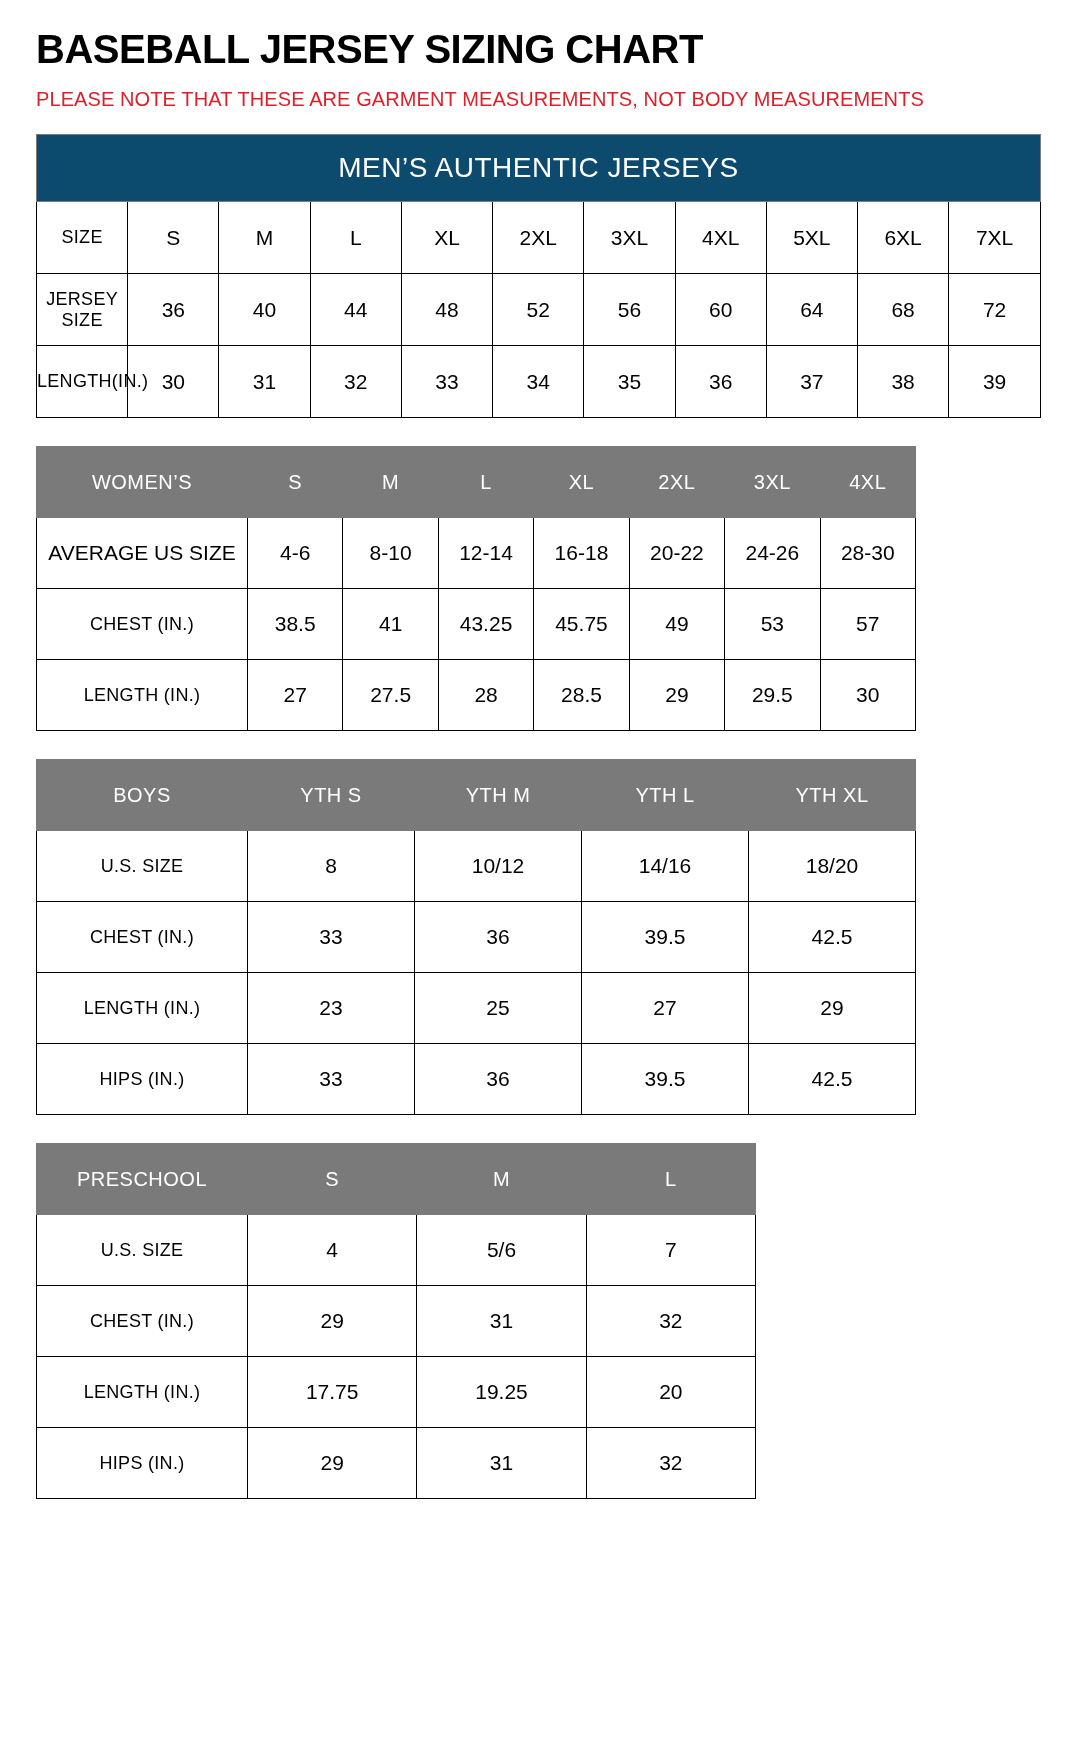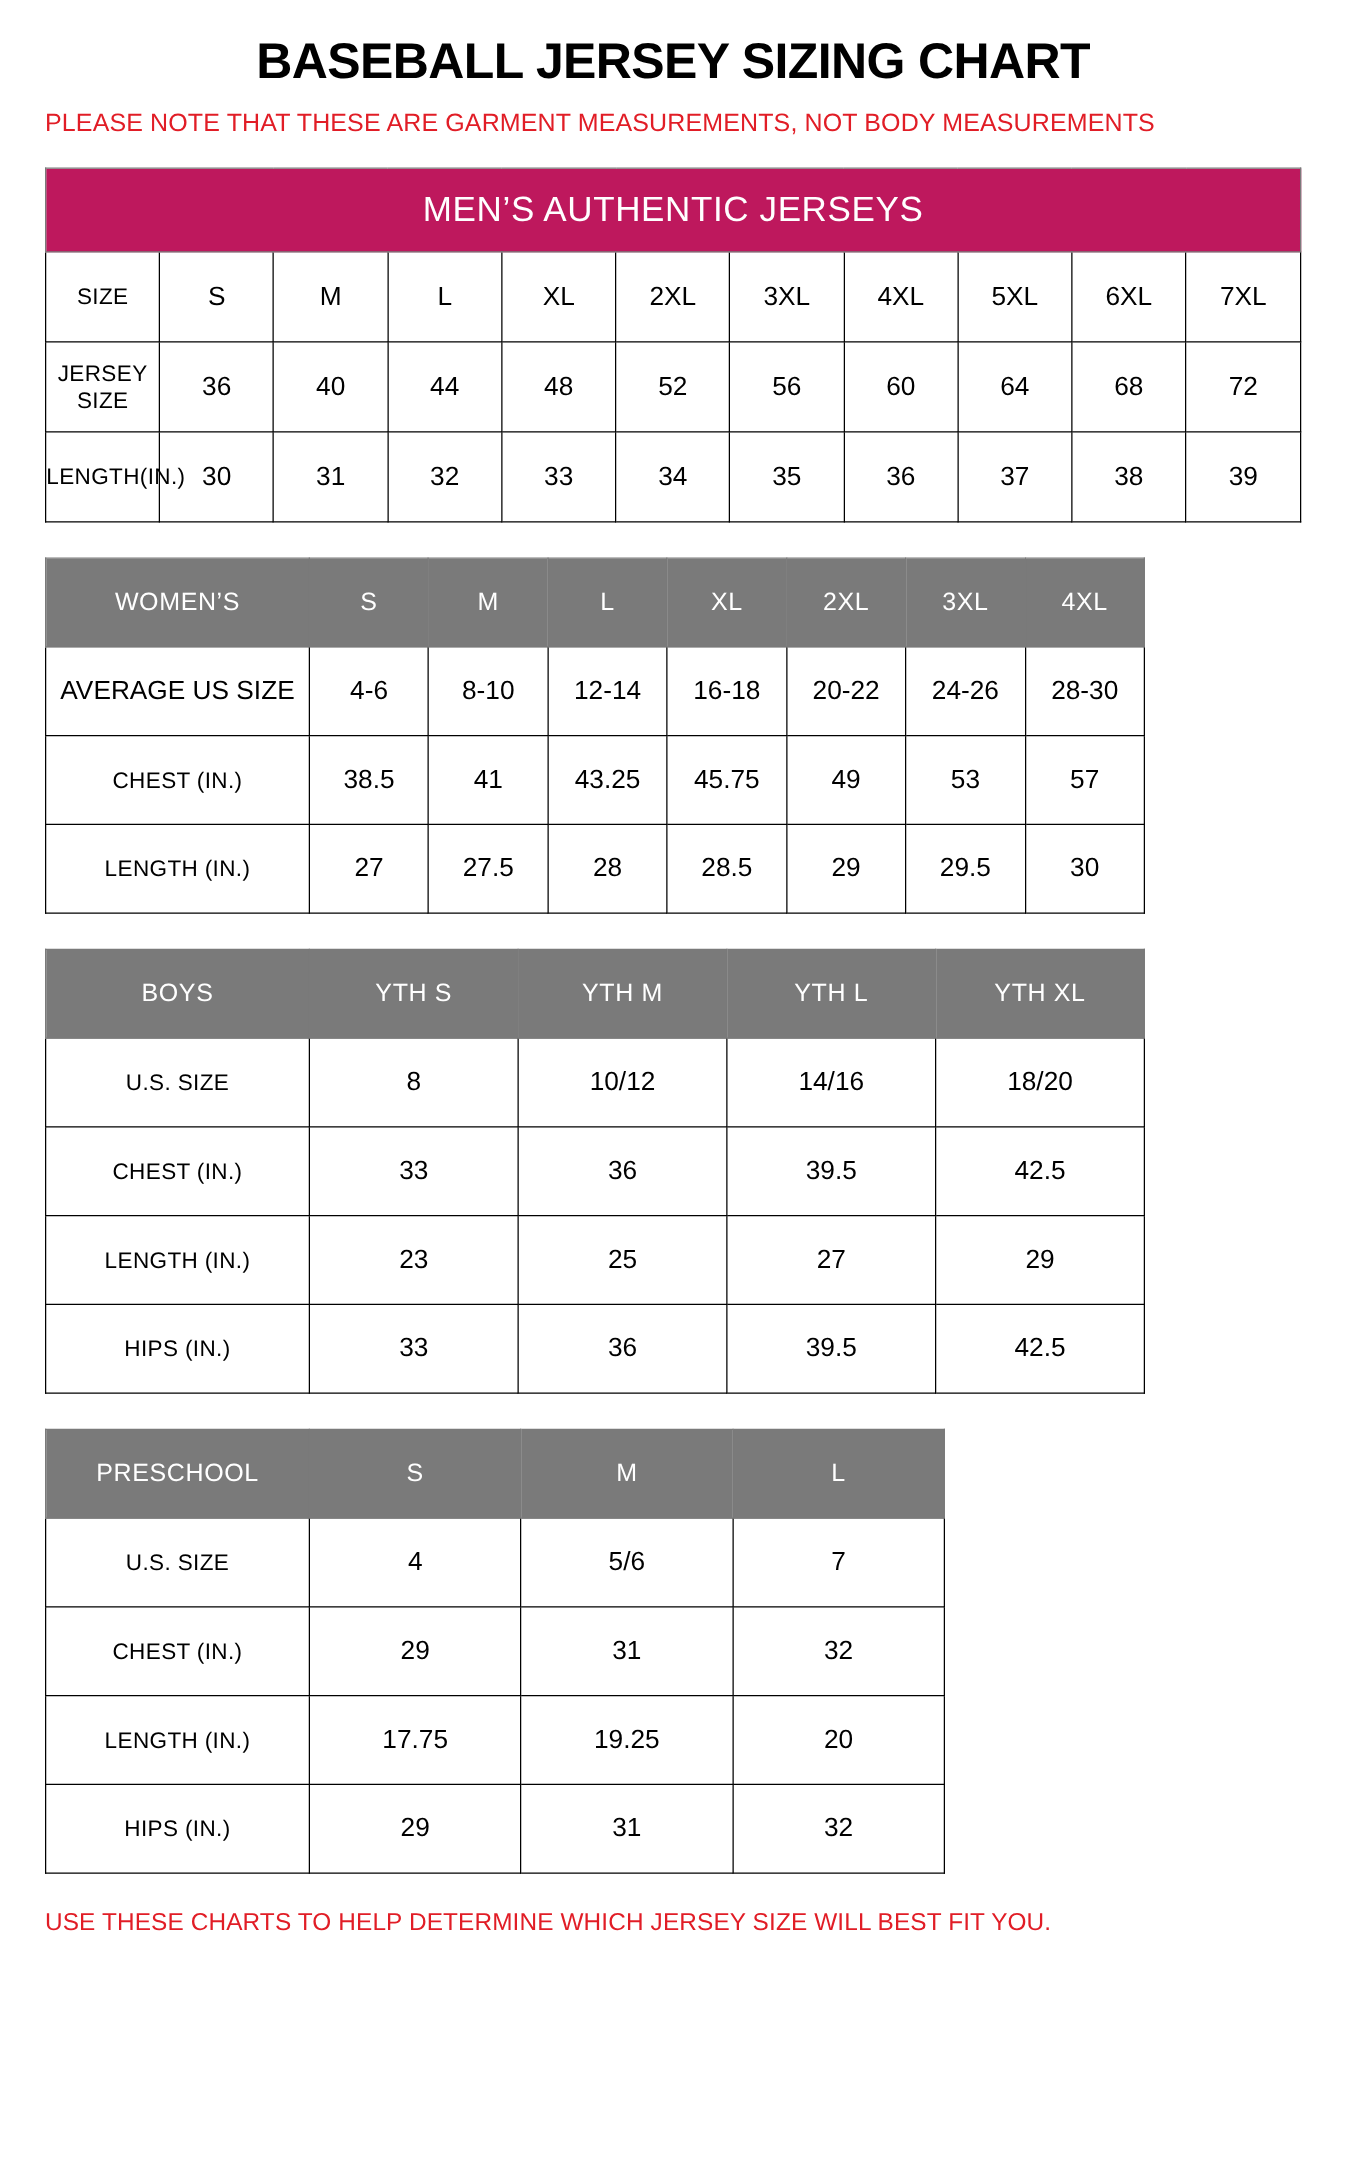--- a/index.html
+++ b/index.html
@@ -19,21 +19,20 @@
     box-sizing: border-box;
     padding: 28px 36px 0 36px;
   }
   .title {
     font-size: 40px;
     font-weight: bold;
     letter-spacing: -0.5px;
     line-height: 1.05;
     margin: 0 0 10px 0;
     color: #000;
-    text-align: center;
   }
   .note {
     color: #e11d26;
     font-size: 20px;
     line-height: 1.3;
     margin: 16px 0 22px 0;
     letter-spacing: 0.1px;
   }
   table {
     border-collapse: collapse;
@@ -46,21 +45,21 @@
     text-align: center;
     font-weight: normal;
     font-size: 21px;
     color: #000;
     padding: 0;
     height: 71px;
     vertical-align: middle;
     background: #ffffff;
   }
   .band td {
-    background: #be185d;
+    background: #0c4a6e;
     color: #ffffff;
     border: 1px solid #7a7a7a;
     font-size: 28px;
     letter-spacing: 0.5px;
     height: 66px;
   }
   .hdr td {
     background: #7a7a7a;
     color: #ffffff;
     border: 1px solid #7a7a7a;
@@ -263,15 +262,14 @@
       </tr>
       <tr>
         <td class="rowlabel">HIPS (IN.)</td>
         <td>29</td>
         <td>31</td>
         <td>32</td>
       </tr>
     </tbody>
   </table>
 
-  <p class="footer-note">USE THESE CHARTS TO HELP DETERMINE WHICH JERSEY SIZE WILL BEST FIT YOU.</p>
 
 </div>
 
 </body></html>

